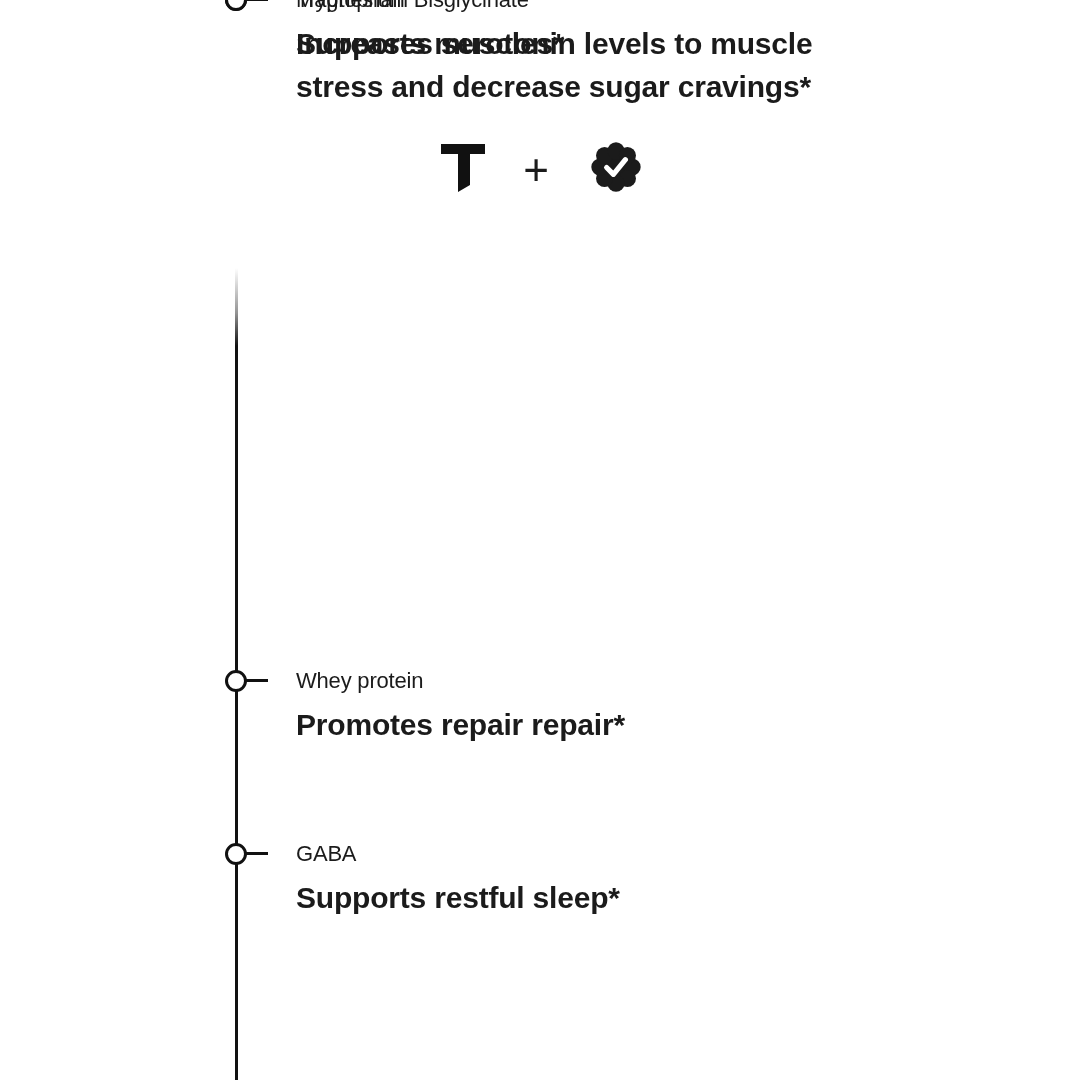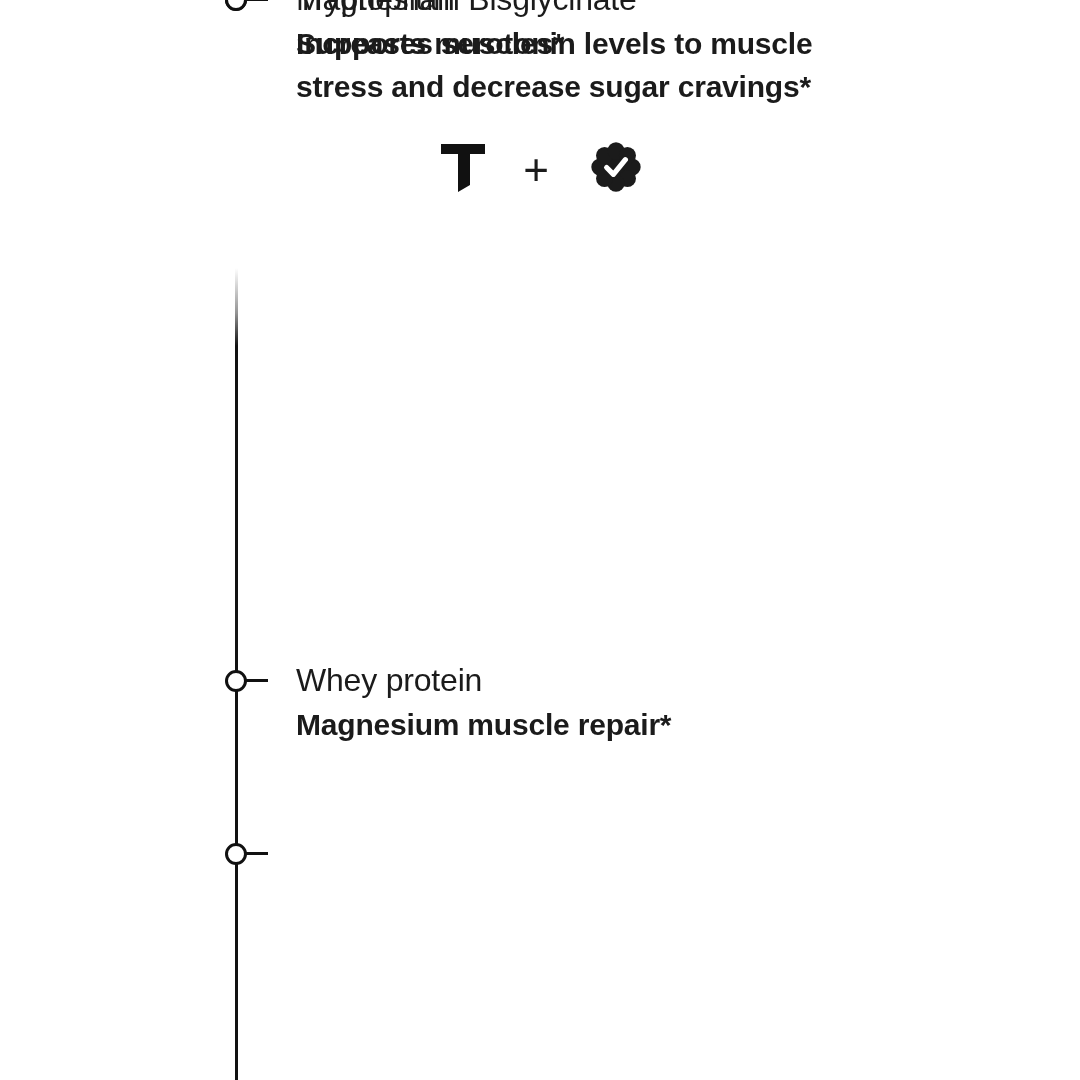--- a/index.html
+++ b/index.html
@@ -85,21 +85,21 @@
     height: 3px;
     background: #111111;
   }
   .item-text {
     position: absolute;
     left: 296px;
     top: -23px;
     width: 600px;
   }
   .ingredient-name {
-    font-size: 32px;
+    font-size: 22px;
     font-weight: 400;
     line-height: 45px;
     letter-spacing: -0.2px;
     color: #1b1b1b;
     white-space: nowrap;
   }
   .ingredient-benefit {
     font-size: 30px;
     font-weight: 700;
     line-height: 43px;
@@ -136,28 +136,30 @@
     </svg>
   </div>
 
   <div class="timeline-line"></div>
 
   <div class="item">
     <span class="marker"></span>
     <span class="dash"></span>
     <div class="item-text">
       <div class="ingredient-name">Whey protein</div>
-      <div class="ingredient-benefit">Magnesium muscle repair*</div>
+      <div class="ingredient-benefit">Promotes repair repair*</div>
     </div>
   </div>
 
   <div class="item">
     <span class="marker"></span>
     <span class="dash"></span>
     <div class="item-text">
+      <div class="ingredient-name">GABA</div>
+      <div class="ingredient-benefit">Supports restful sleep*</div>
     </div>
   </div>
 
   <div class="item">
     <span class="marker"></span>
     <span class="dash"></span>
     <div class="item-text">
       <div class="ingredient-name">Magnesium Bisglycinate</div>
       <div class="ingredient-benefit">Supports muscles*</div>
     </div>

